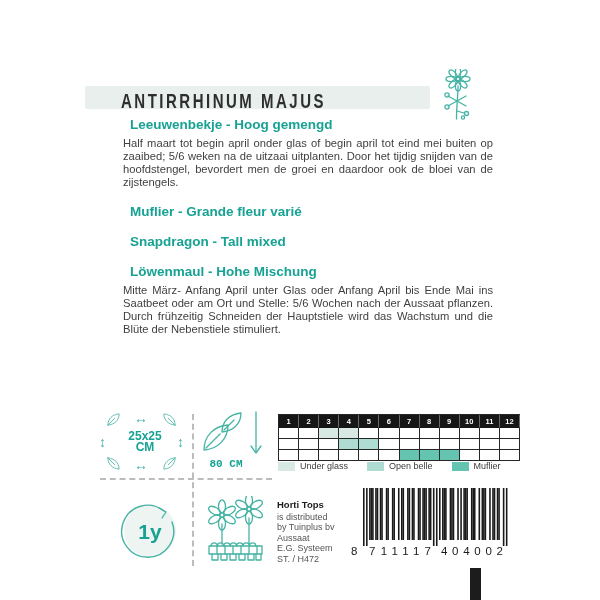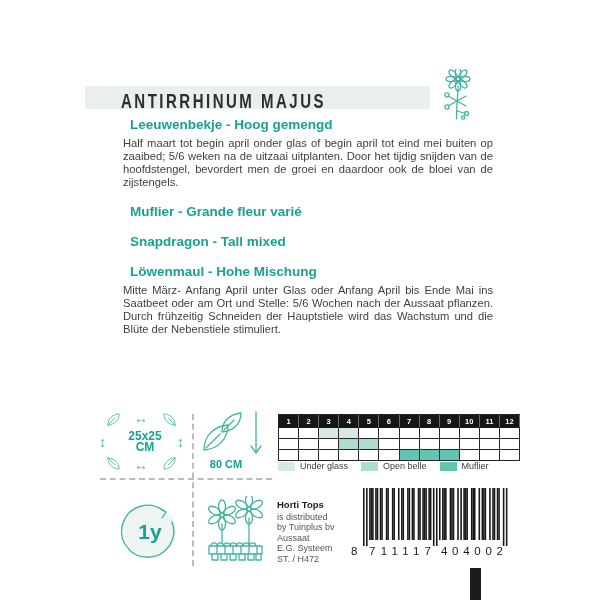--- a/index.html
+++ b/index.html
@@ -26,35 +26,35 @@
   
   .spacing-cell{position:absolute;left:100px;top:412px;width:88px;height:62px;}
   .spacing-cell .leaf{position:absolute;}
   .arrow{position:absolute;color:#45b3a4;font-size:14px;font-weight:bold;line-height:14px;}
   .spacing-label{position:absolute;left:22px;top:19px;width:46px;text-align:center;
                  color:#17a294;font-weight:bold;font-size:12px;line-height:11px;}
 
   
   .height-cell{position:absolute;left:198px;top:410px;width:74px;height:66px;}
   .height-label{position:absolute;left:0px;top:48px;width:56px;text-align:center;
-                color:#17a294;font-weight:bold;font-size:11px;}
+                color:#17a294;font-weight:bold;font-size:11px;font-family:Liberation Mono, monospace;}
 
   
   .annual-cell{position:absolute;left:120px;top:500px;}
   .tray-cell{position:absolute;left:203px;top:496px;}
 
   
   .calendar{position:absolute;left:278px;top:414px;width:241px;display:grid;
             grid-template-columns:repeat(12,1fr);
             border-left:1px solid #262626;border-top:1px solid #262626;}
   .cal-cell{height:10px;border-right:1px solid #262626;border-bottom:1px solid #262626;background:#fff;}
   .cal-head{height:12px;background:#161616;color:#fff;font-size:7.5px;font-weight:bold;
             display:flex;align-items:center;justify-content:center;
             border-right:1px solid #6a6a6a;border-bottom:1px solid #161616;}
-  .legend{position:absolute;left:278px;top:461px;display:flex;gap:13px;font-size:9px;
+  .legend{position:absolute;left:278px;top:461px;display:flex;gap:19px;font-size:9px;
           color:#3c3c3c;align-items:center;}
   .legend-item{display:flex;align-items:center;}
   .legend-swatch{display:inline-block;width:17px;height:9px;margin-right:5px;}
 
   
   .distributor{position:absolute;left:277px;top:500px;font-size:9px;line-height:10.5px;color:#555;}
   .distributor .name{font-size:9.5px;font-weight:bold;color:#1d1d1d;margin-bottom:1px;}
   .barcode{position:absolute;left:349px;top:488px;}
   .barcode rect{fill:#1a1a1a;}
   .barcode text{fill:#1a1a1a;font-family:"Liberation Sans",sans-serif;font-size:11.5px;}

